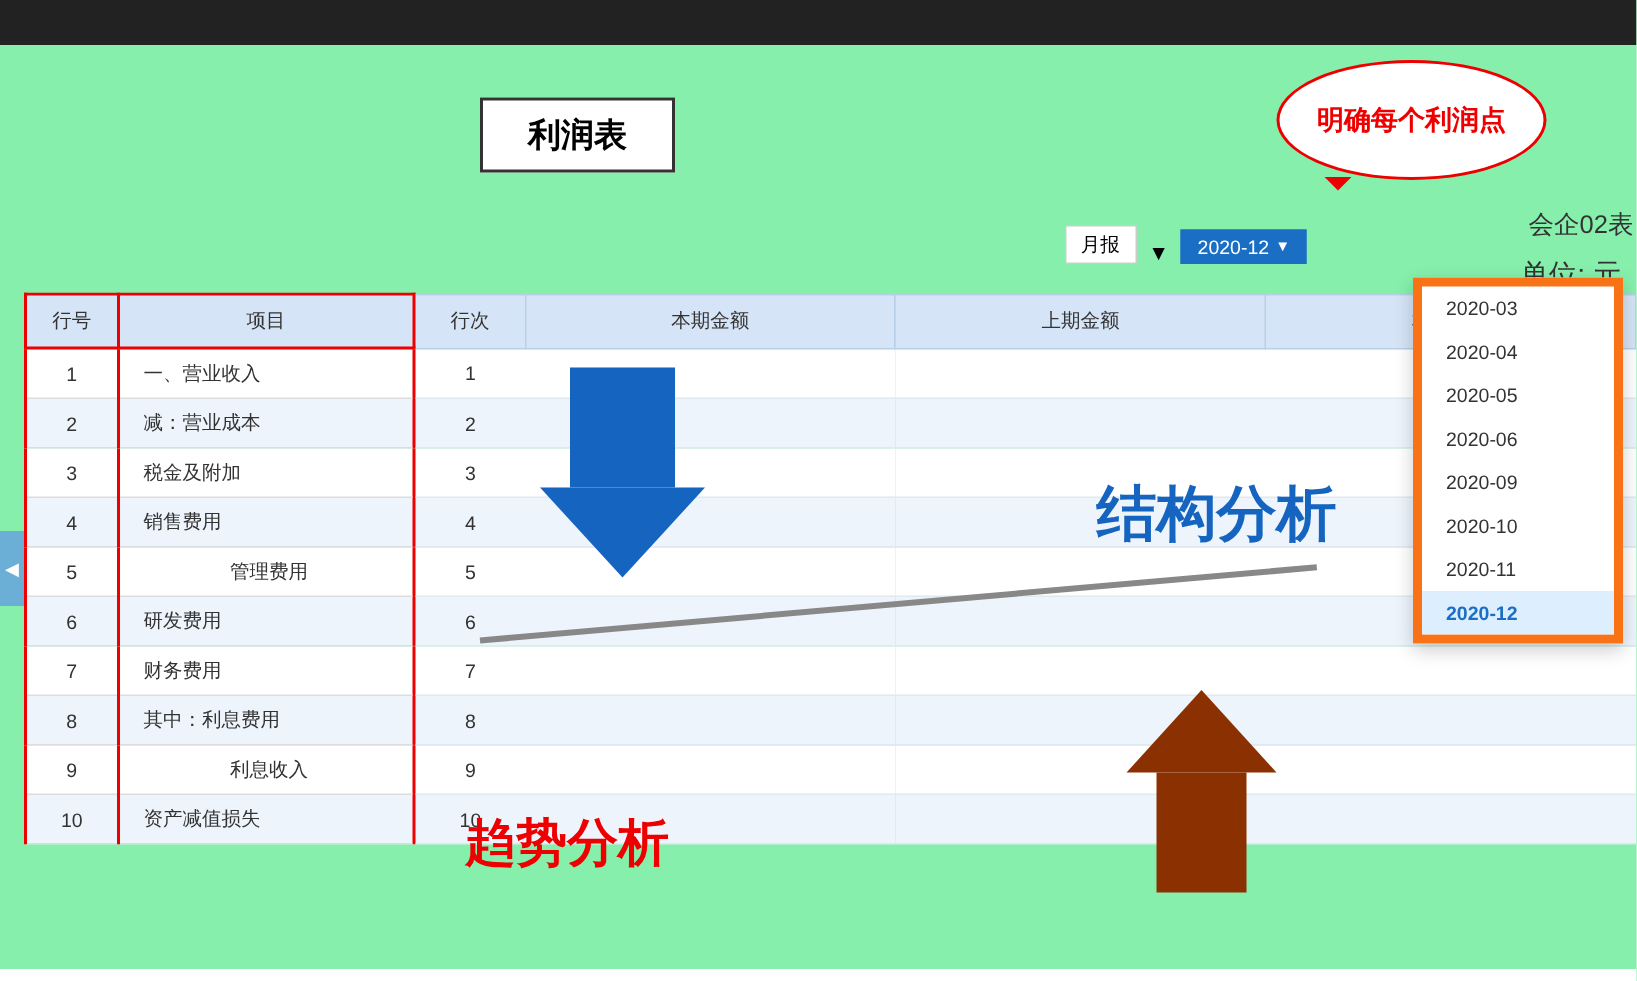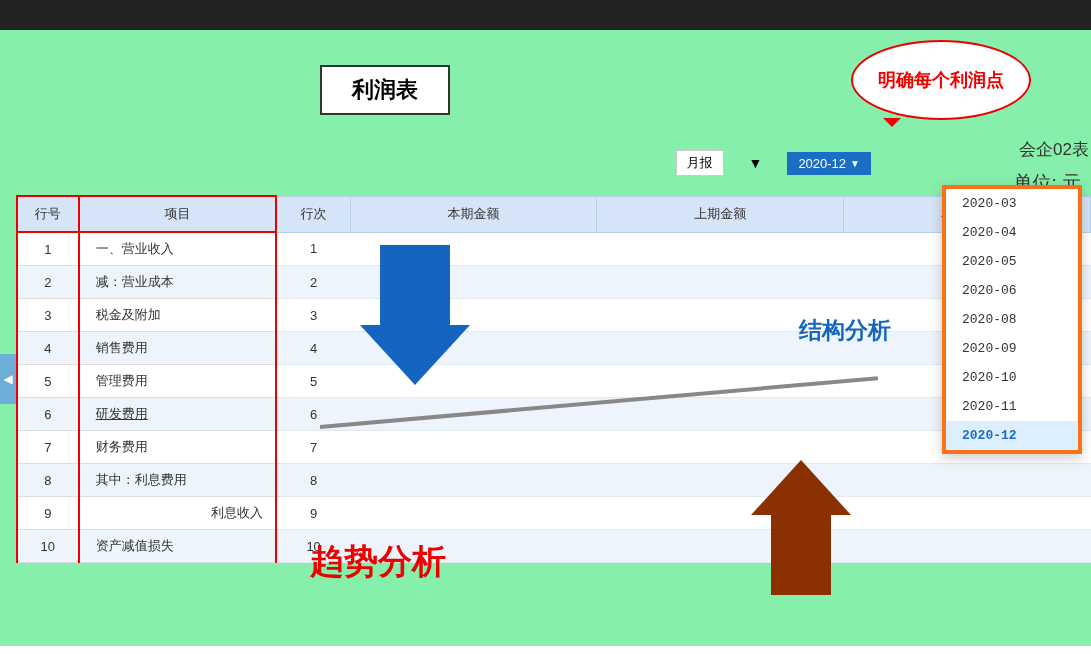--- a/index.html
+++ b/index.html
@@ -64,22 +64,22 @@
       border: 9px solid transparent;
       border-top-color: #e00;
     }
 
     
     .header-controls {
       position: absolute;
       top: 120px;
       right: 220px;
       display: flex;
-      align-items: center;
-      gap: 25px;
+      align-items: flex-end;
+      gap: 8px;
       font-size: 14px;
     }
 
     .company-label {
       position: absolute;
       top: 108px;
       right: 2px;
       font-size: 17px;
       color: #333;
     }
@@ -184,25 +184,24 @@
       font-size: 12px;
       z-index: 10;
     }
 
     
     .dropdown-overlay {
       position: absolute;
       top: 155px;
       right: 9px;
       background: #fff;
-      border: 4px solid #f97316;
+      border: 6px solid #f97316;
       box-shadow: 0 4px 12px rgba(0,0,0,0.2);
       width: 140px;
       z-index: 100;
-      font-family: Liberation Mono, monospace;
     }
 
     .dropdown-item {
       padding: 7px 16px;
       font-size: 13px;
       color: #333;
       cursor: pointer;
     }
     .dropdown-item.selected {
       background: #ddeeff;
@@ -320,29 +319,29 @@
             <tr>
       <td style="text-align:center; border: 2px solid #e00; border-top: none; border-bottom: 1px solid #ddd;">4</td>
       <td style="text-align:left; padding-left:16px; border: 2px solid #e00; border-top: none; border-bottom: 1px solid #ddd;">销售费用</td>
       <td style="text-align:center;">4</td>
       <td></td>
       <td></td>
       <td></td>
     </tr>
             <tr>
       <td style="text-align:center; border: 2px solid #e00; border-top: none; border-bottom: 1px solid #ddd;">5</td>
-      <td style="text-align:left; padding-left:16px; border: 2px solid #e00; border-top: none; border-bottom: 1px solid #ddd;">管理费用</td>
+      <td style="text-align:center; padding-left:16px; border: 2px solid #e00; border-top: none; border-bottom: 1px solid #ddd;">管理费用</td>
       <td style="text-align:center;">5</td>
       <td></td>
       <td></td>
       <td></td>
     </tr>
             <tr>
       <td style="text-align:center; border: 2px solid #e00; border-top: none; border-bottom: 1px solid #ddd;">6</td>
-      <td style="text-align:left; padding-left:16px; border: 2px solid #e00; border-top: none; border-bottom: 1px solid #ddd; text-decoration: underline;">研发费用</td>
+      <td style="text-align:left; padding-left:16px; border: 2px solid #e00; border-top: none; border-bottom: 1px solid #ddd;">研发费用</td>
       <td style="text-align:center;">6</td>
       <td></td>
       <td></td>
       <td></td>
     </tr>
             <tr>
       <td style="text-align:center; border: 2px solid #e00; border-top: none; border-bottom: 1px solid #ddd;">7</td>
       <td style="text-align:left; padding-left:16px; border: 2px solid #e00; border-top: none; border-bottom: 1px solid #ddd;">财务费用</td>
       <td style="text-align:center;">7</td>
       <td></td>
@@ -352,21 +351,21 @@
             <tr>
       <td style="text-align:center; border: 2px solid #e00; border-top: none; border-bottom: 1px solid #ddd;">8</td>
       <td style="text-align:left; padding-left:16px; border: 2px solid #e00; border-top: none; border-bottom: 1px solid #ddd;">其中：利息费用</td>
       <td style="text-align:center;">8</td>
       <td></td>
       <td></td>
       <td></td>
     </tr>
             <tr>
       <td style="text-align:center; border: 2px solid #e00; border-top: none; border-bottom: 1px solid #ddd;">9</td>
-      <td style="text-align:right; padding-left:16px; border: 2px solid #e00; border-top: none; border-bottom: 1px solid #ddd;">利息收入</td>
+      <td style="text-align:center; padding-left:16px; border: 2px solid #e00; border-top: none; border-bottom: 1px solid #ddd;">利息收入</td>
       <td style="text-align:center;">9</td>
       <td></td>
       <td></td>
       <td></td>
     </tr>
             <tr>
       <td style="text-align:center; border: 2px solid #e00; border-top: none; border-bottom: 1px solid #ddd;">10</td>
       <td style="text-align:left; padding-left:16px; border: 2px solid #e00; border-top: none; border-bottom: 1px solid #ddd;">资产减值损失</td>
       <td style="text-align:center;">10</td>
       <td></td>
@@ -380,37 +379,36 @@
 
   <div class="graphics-overlay">
 
     <div style="position:absolute; top:30px; left:80px;">
       <div style="width:70px; height:80px; background:#1565c0; margin:0 auto;"></div>
       <div style="width:0; height:0; border-left:55px solid transparent; border-right:55px solid transparent; border-top:60px solid #1565c0; margin:0 auto;"></div>
     </div>
 
     <div style="position:absolute; top:210px; left:40px; width:560px; height:4px; background:#888; transform:rotate(-5deg); transform-origin: left center;"></div>
 
-    <div style="position:absolute; top:100px; right:40px; font-size:23px; font-weight:bold; color:#1565c0;">结构分析</div>
+    <div style="position:absolute; top:100px; right:40px; font-size:40px; font-weight:bold; color:#1565c0;">结构分析</div>
 
     <div style="position:absolute; bottom:30px; left:30px; font-size:34px; font-weight:bold; color:#e00;">趋势分析</div>
 
     <div style="position:absolute; bottom:20px; right:80px;">
       <div style="width:0; height:0; border-left:50px solid transparent; border-right:50px solid transparent; border-bottom:55px solid #8b3000; margin:0 auto;"></div>
       <div style="width:60px; height:80px; background:#8b3000; margin:0 auto;"></div>
     </div>
   </div>
 
   <div class="dropdown-overlay">
     <div class="dropdown-scroll">
       <div class="dropdown-item">2020-03</div>
       <div class="dropdown-item">2020-04</div>
       <div class="dropdown-item">2020-05</div>
       <div class="dropdown-item">2020-06</div>
-      <div class="dropdown-item">2020-08</div>
       <div class="dropdown-item">2020-09</div>
       <div class="dropdown-item">2020-10</div>
       <div class="dropdown-item">2020-11</div>
       <div class="dropdown-item selected">2020-12</div>
     </div>
   </div>
 
 </div>
 
 </body></html>

